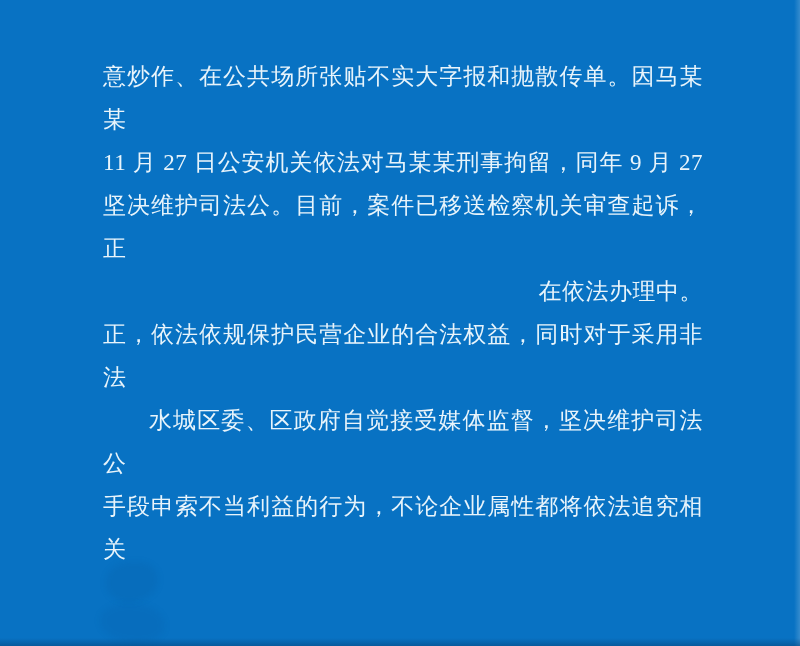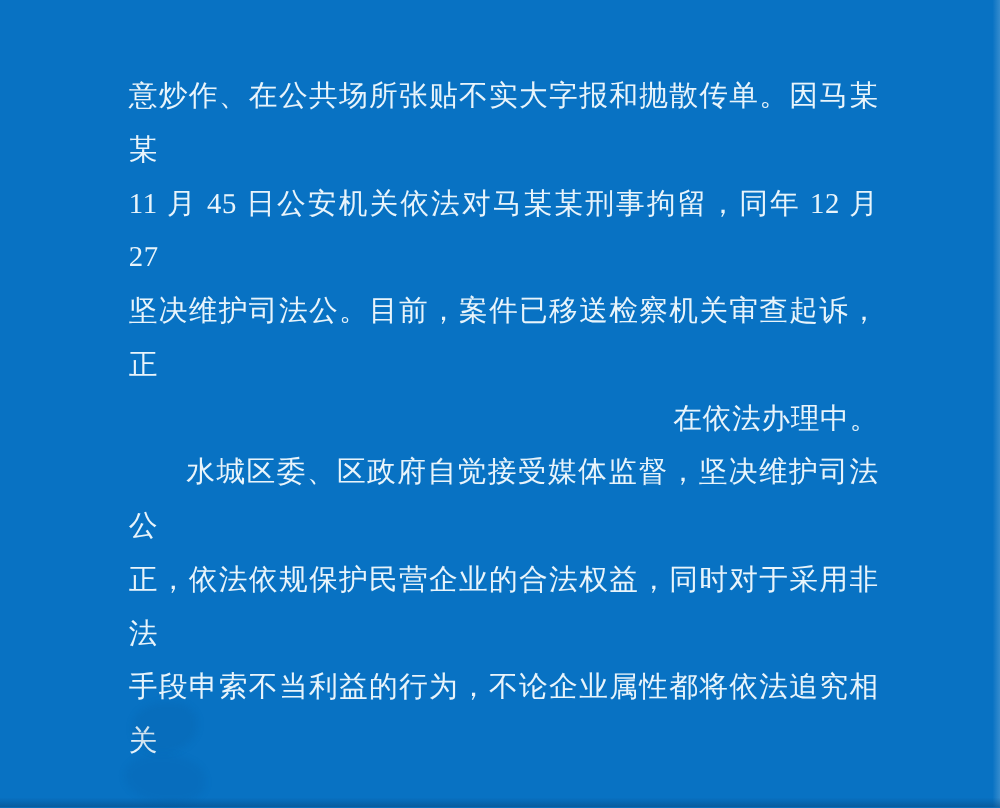--- a/index.html
+++ b/index.html
@@ -89,27 +89,27 @@
 </style>
 </head>
 <body style="background: rgb(8, 114, 195);">
 
 <div class="page">
 
   <div class="doc-body" style="color: rgb(232, 244, 251);">
 
   <div class="para">
         <div class="line fill">意炒作、在公共场所张贴不实大字报和抛散传单。因马某某</div>
-        <div class="line fill">11 月 45 日公安机关依法对马某某刑事拘留，同年 12 月 27</div>
+        <div class="line fill">11 月 27 日公安机关依法对马某某刑事拘留，同年 9 月 27</div>
         <div class="line fill">坚决维护司法公。目前，案件已移送检察机关审查起诉，正</div>
         <div class="line">在依法办理中。</div>
       </div>
       <div class="para">
+        <div class="line fill">正，依法依规保护民营企业的合法权益，同时对于采用非法</div>
         <div class="line fill indent">水城区委、区政府自觉接受媒体监督，坚决维护司法公</div>
-        <div class="line fill">正，依法依规保护民营企业的合法权益，同时对于采用非法</div>
         <div class="line fill">手段申索不当利益的行为，不论企业属性都将依法追究相关</div>
       </div>
     </div>
 
   <div class="doc-body" style="top:0; height:0;"></div>
 
   <div class="watermark">
     <div class="blob1"></div>
     <div class="blob2"></div>
   </div>

